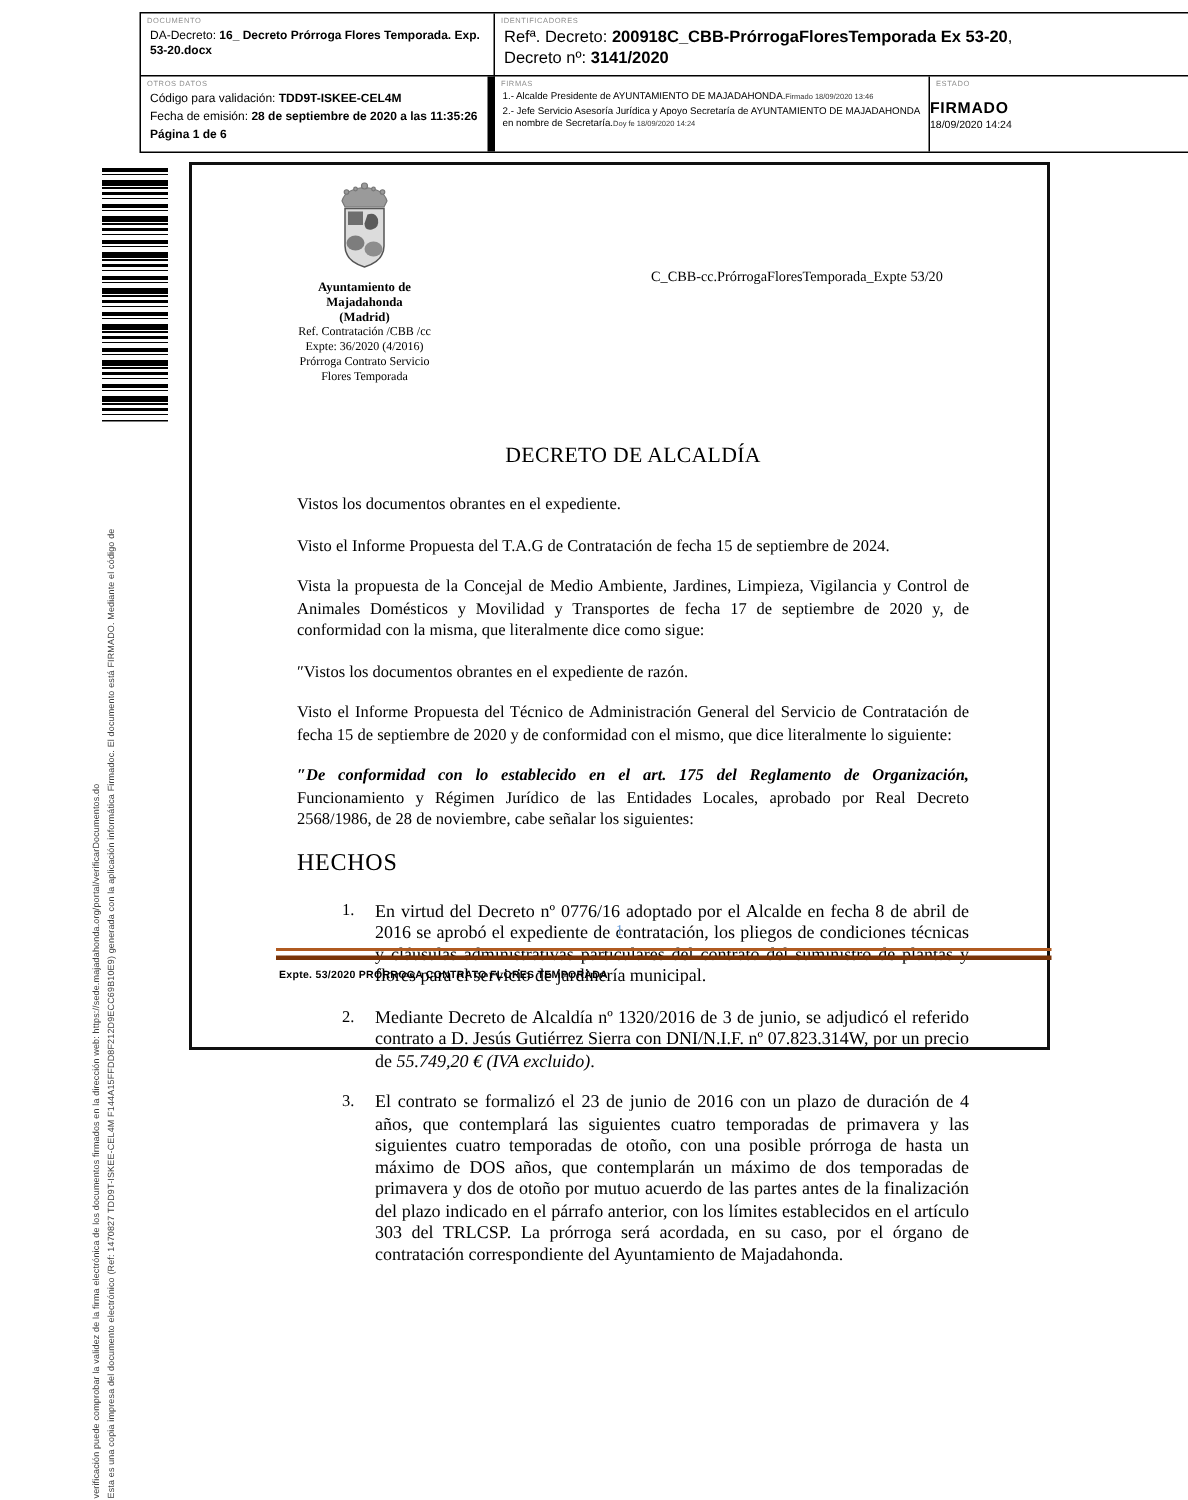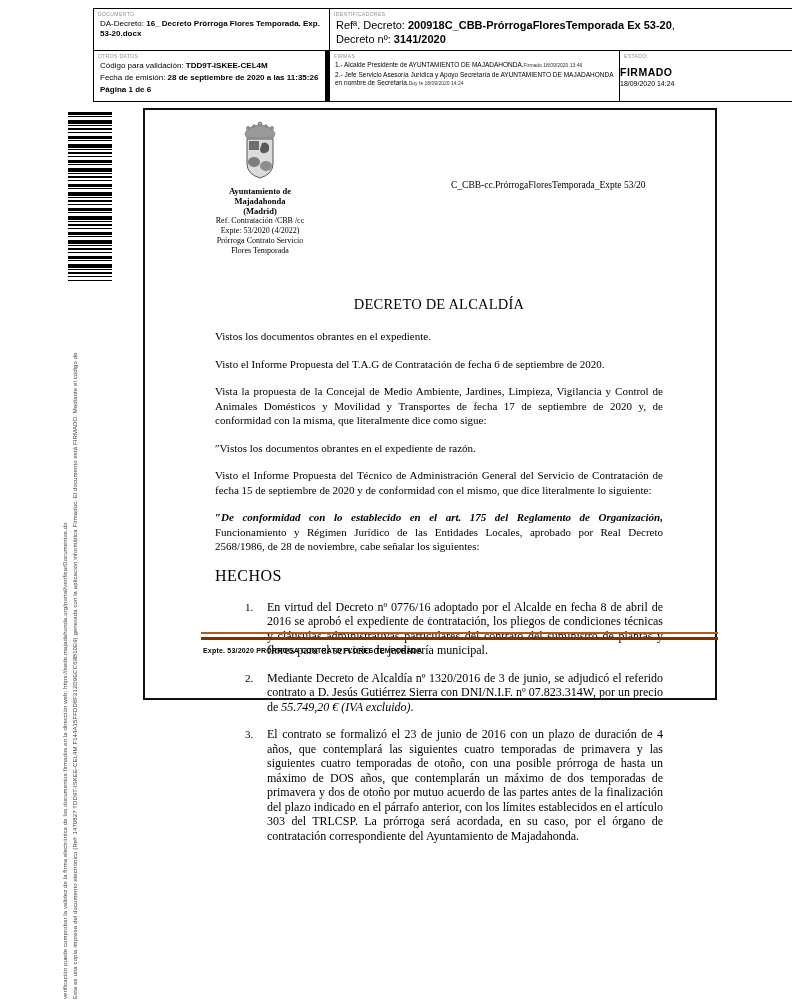--- a/index.html
+++ b/index.html
@@ -49,21 +49,20 @@
     transform:rotate(-90deg); transform-origin:0 0; letter-spacing:.1px;
   }
   .vline1 { left:72px; top:999px; }
   .vline2 { left:62px; top:999px; }
 
   
   .frame {
     position:absolute; left:126px; top:108px; width:574px; height:592px;
     border:2px solid #101010; background:#fff;
     font-family:"Liberation Serif", serif;
-    margin-left:17px;
   }
 
   
   .letterhead { position:relative; height:158px; }
   .coa-block { position:absolute; left:40px; top:10px; width:150px; text-align:center; }
   .coa-svg { display:block; margin:0 auto 2px; }
   .org-line { font-size:8.5px; line-height:10px; font-weight:bold; }
   .ref-line { font-size:8px; line-height:10px; }
   .doc-ref { position:absolute; left:306px; top:70px; font-size:9.5px; }
 
@@ -146,32 +145,32 @@
           <path d="M12 19 H38 V44 Q38 54 25 58 Q12 54 12 44 Z" fill="#dcdcdc" stroke="#555" stroke-width="1"></path>
           <rect x="14" y="21" width="10" height="9" fill="#6e6e6e"></rect>
           <path d="M27 23 q5 -2 7 3 q1 6 -4 7 q-5 1 -5 -4 z" fill="#5a5a5a"></path>
           <ellipse cx="19" cy="42" rx="6" ry="5" fill="#7d7d7d"></ellipse>
           <ellipse cx="31" cy="46" rx="6" ry="5" fill="#8d8d8d"></ellipse>
         </svg>
         <div class="org-line">Ayuntamiento de</div>
         <div class="org-line">Majadahonda</div>
         <div class="org-line">(Madrid)</div>
         <div class="ref-line">Ref. Contratación /CBB /cc</div>
-        <div class="ref-line">Expte: 53/2020 (4/2022)</div>
+        <div class="ref-line">Expte: 36/2020 (4/2016)</div>
         <div class="ref-line">Prórroga Contrato Servicio</div>
         <div class="ref-line">Flores Temporada</div>
       </div>
       <div class="doc-ref">C_CBB-cc.PrórrogaFloresTemporada_Expte 53/20</div>
     </div>
 
     <div class="doc-body">
       <div class="doc-title">DECRETO DE ALCALDÍA</div>
 
       <p class="para">Vistos los documentos obrantes en el expediente.</p>
-      <p class="para">Visto el Informe Propuesta del T.A.G de Contratación de fecha 6 de septiembre de 2020.</p>
+      <p class="para">Visto el Informe Propuesta del T.A.G de Contratación de fecha 15 de septiembre de 2024.</p>
       <p class="para">Vista la propuesta de la Concejal de Medio Ambiente, Jardines, Limpieza, Vigilancia y Control de Animales Domésticos y Movilidad y Transportes de fecha 17 de septiembre de 2020 y, de conformidad con la misma, que literalmente dice como sigue:</p>
       <p class="para">″Vistos los documentos obrantes en el expediente de razón.</p>
       <p class="para">Visto el Informe Propuesta del Técnico de Administración General del Servicio de Contratación de fecha 15 de septiembre de 2020 y de conformidad con el mismo, que dice literalmente lo siguiente:</p>
       <p class="para"><span class="q-italic">″De conformidad con lo establecido en el art. 175 del Reglamento de Organización,</span><span> Funcionamiento y Régimen Jurídico de las Entidades Locales, aprobado por Real Decreto 2568/1986, de 28 de noviembre, cabe señalar los siguientes:</span></p>
 
       <div class="hechos-heading">HECHOS</div>
 
       <div class="hechos-item">
         <div class="item-num">1.</div>
         <div class="item-text">En virtud del Decreto nº 0776/16 adoptado por el Alcalde en fecha 8 de abril de 2016 se aprobó el expediente de contratación, los pliegos de condiciones técnicas y cláusulas administrativas particulares del contrato del suministro de plantas y flores para el servicio de jardinería municipal.</div>

